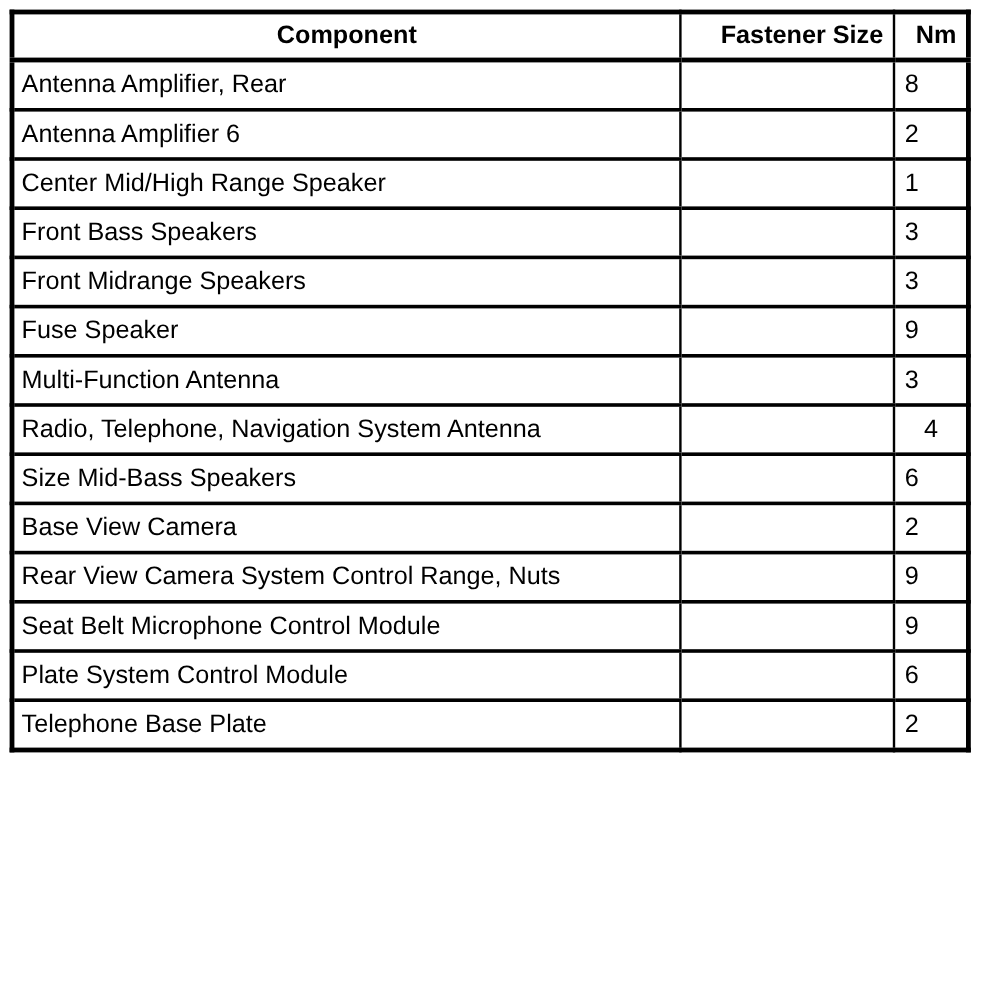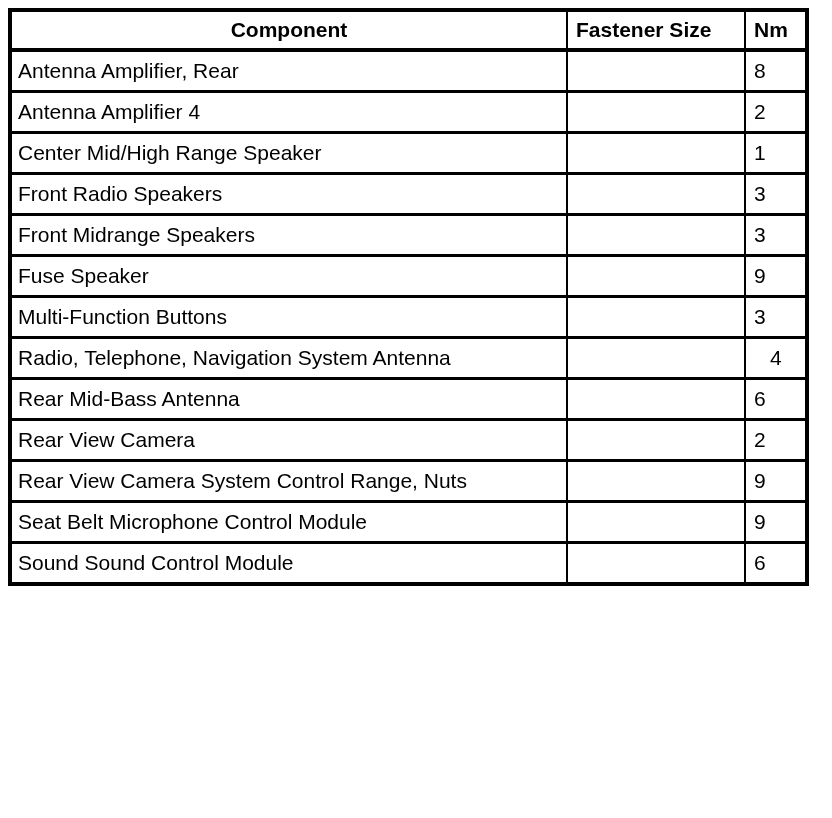--- a/index.html
+++ b/index.html
@@ -33,21 +33,21 @@
     border-bottom: 4px solid #000000;
     font-weight: bold;
     height: 36px;
     padding: 0 8px;
     vertical-align: middle;
     white-space: nowrap;
     overflow: hidden;
     margin-top: 12px;
   }
   table.spec-table th.center { text-align: center; }
-  table.spec-table th.left   { text-align: left; }
+  table.spec-table th.left   { text-align: right; }
 
   table.spec-table td {
     border: 2px solid #000000;
     border-top: 3px solid #000000;
     border-bottom: 3px solid #000000;
     height: 38px;
     padding: 0 6px;
     vertical-align: middle;
     text-align: left;
     white-space: nowrap;
@@ -73,74 +73,79 @@
         <th class="left">Nm</th>
       </tr>
     </thead>
     <tbody>
         <tr>
     <td class="component-cell">Antenna Amplifier, Rear</td>
     <td class="fastener-cell"></td>
     <td class="nm-cell">8</td>
   </tr>
         <tr>
-    <td class="component-cell">Antenna Amplifier 4</td>
+    <td class="component-cell">Antenna Amplifier 6</td>
     <td class="fastener-cell"></td>
     <td class="nm-cell">2</td>
   </tr>
         <tr>
     <td class="component-cell">Center Mid/High Range Speaker</td>
     <td class="fastener-cell"></td>
     <td class="nm-cell">1</td>
   </tr>
         <tr>
-    <td class="component-cell">Front Radio Speakers</td>
+    <td class="component-cell">Front Bass Speakers</td>
     <td class="fastener-cell"></td>
     <td class="nm-cell">3</td>
   </tr>
         <tr>
     <td class="component-cell">Front Midrange Speakers</td>
     <td class="fastener-cell"></td>
     <td class="nm-cell">3</td>
   </tr>
         <tr>
     <td class="component-cell">Fuse Speaker</td>
     <td class="fastener-cell"></td>
     <td class="nm-cell">9</td>
   </tr>
         <tr>
-    <td class="component-cell">Multi-Function Buttons</td>
+    <td class="component-cell">Multi-Function Antenna</td>
     <td class="fastener-cell"></td>
     <td class="nm-cell">3</td>
   </tr>
         <tr>
     <td class="component-cell">Radio, Telephone, Navigation System Antenna</td>
     <td class="fastener-cell"></td>
     <td class="nm-cell indent">4</td>
   </tr>
         <tr>
-    <td class="component-cell">Rear Mid-Bass Antenna</td>
+    <td class="component-cell">Size Mid-Bass Speakers</td>
     <td class="fastener-cell"></td>
     <td class="nm-cell">6</td>
   </tr>
         <tr>
-    <td class="component-cell">Rear View Camera</td>
+    <td class="component-cell">Base View Camera</td>
     <td class="fastener-cell"></td>
     <td class="nm-cell">2</td>
   </tr>
         <tr>
     <td class="component-cell">Rear View Camera System Control Range, Nuts</td>
     <td class="fastener-cell"></td>
     <td class="nm-cell">9</td>
   </tr>
         <tr>
     <td class="component-cell">Seat Belt Microphone Control Module</td>
     <td class="fastener-cell"></td>
     <td class="nm-cell">9</td>
   </tr>
         <tr>
-    <td class="component-cell">Sound Sound Control Module</td>
+    <td class="component-cell">Plate System Control Module</td>
     <td class="fastener-cell"></td>
     <td class="nm-cell">6</td>
+  </tr>
+        <tr>
+    <td class="component-cell">Telephone Base Plate</td>
+    <td class="fastener-cell"></td>
+    <td class="nm-cell">2</td>
   </tr>
       </tbody>
   </table>
 </div>
 
 </body></html>

